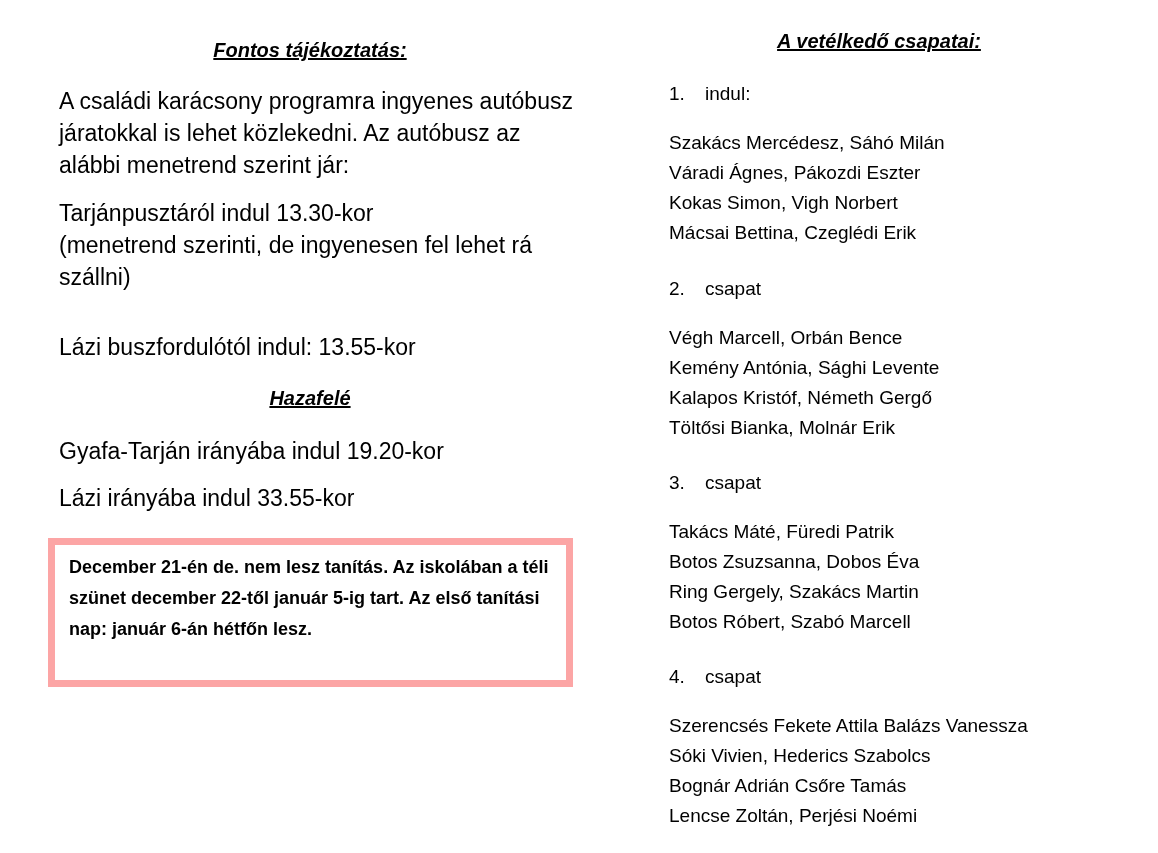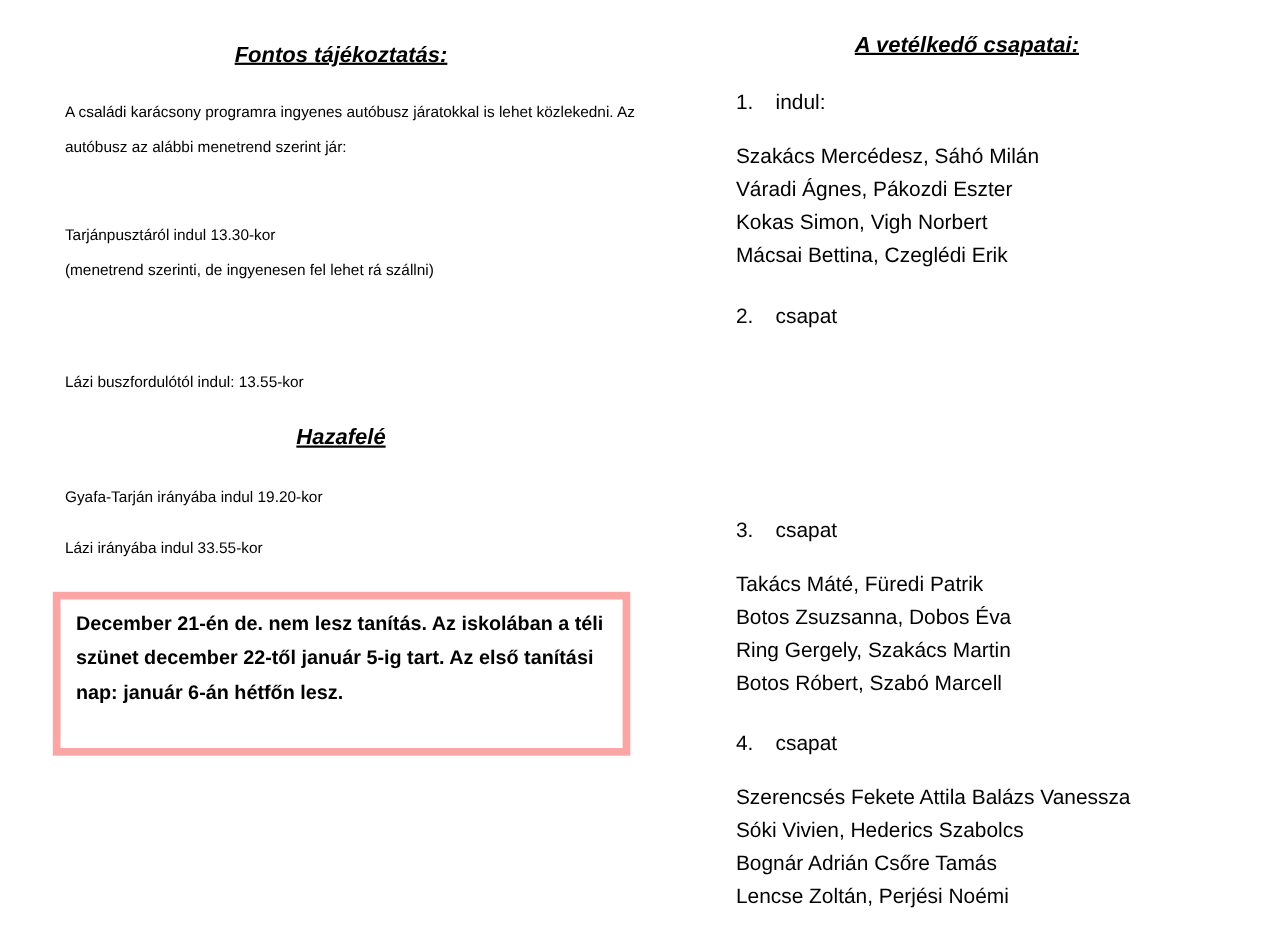--- a/index.html
+++ b/index.html
@@ -68,21 +68,21 @@
     left: 0;
     top: 384px;
     width: 620px;
     text-align: center;
   }
 
   
   .para {
     position: absolute;
     left: 59px;
-    font-size: 14px;
+    font-size: 23px;
     line-height: 32px;
     white-space: pre-wrap;
   }
   .p-intro   { top: 85px;  width: 520px; }
   .p-tarjan  { top: 197px; width: 540px; }
   .p-gyor    { top: 276px; width: 540px; }
   .p-lazi    { top: 331px; width: 540px; }
   .p-gyafa   { top: 435px; width: 540px; }
   .p-lazi2   { top: 482px; width: 540px; }
 
@@ -185,20 +185,24 @@
       <div class="team-members">Szakács Mercédesz, Sáhó Milán
 Váradi Ágnes, Pákozdi Eszter
 Kokas Simon, Vigh Norbert
 Mácsai Bettina, Czeglédi Erik</div>
     </div>
 
     <div class="team team-2">
       <div class="team-label">
         <span class="team-num">2.</span><span>csapat</span>
       </div>
+      <div class="team-members">Végh Marcell, Orbán Bence
+Kemény Antónia, Sághi Levente
+Kalapos Kristóf, Németh Gergő
+Töltősi Bianka, Molnár Erik</div>
     </div>
 
     <div class="team team-3">
       <div class="team-label">
         <span class="team-num">3.</span><span>csapat</span>
       </div>
       <div class="team-members">Takács Máté, Füredi Patrik
 Botos Zsuzsanna, Dobos Éva
 Ring Gergely, Szakács Martin
 Botos Róbert, Szabó Marcell</div>

